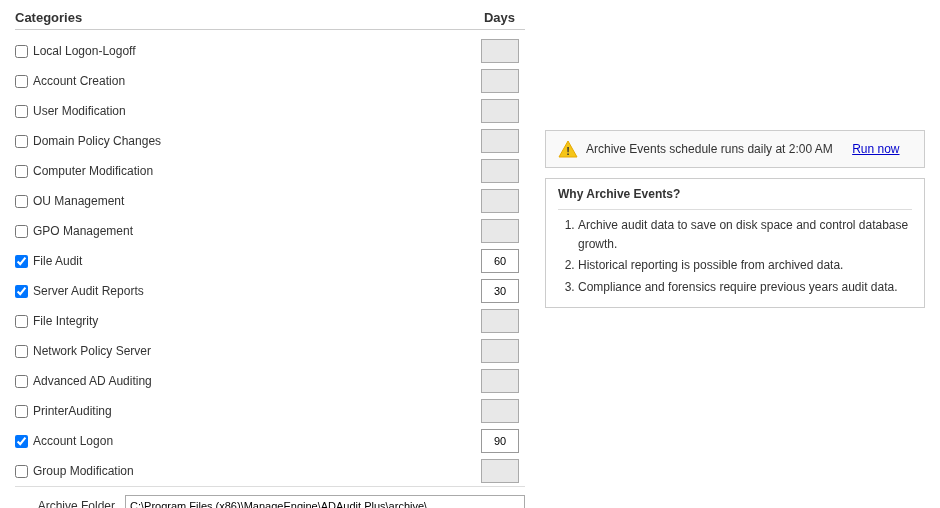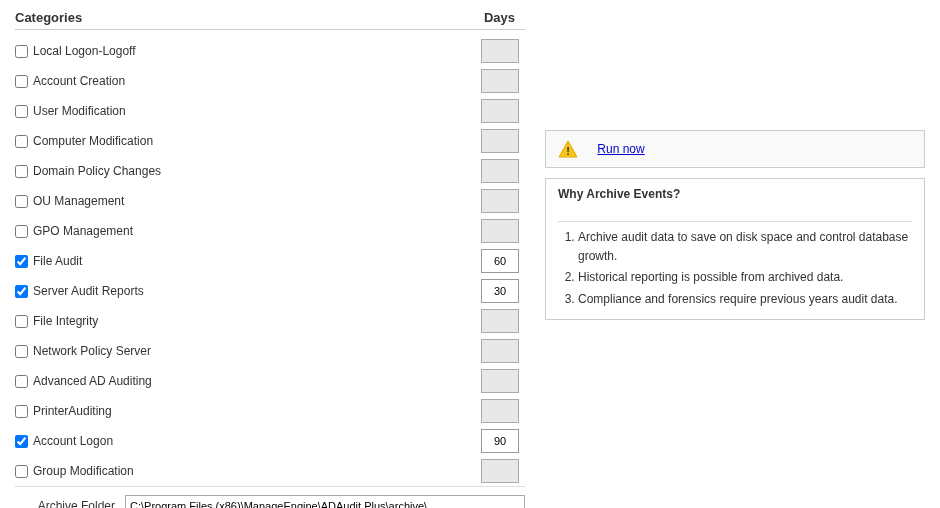--- a/index.html
+++ b/index.html
@@ -115,21 +115,21 @@
     .why-archive-box {
       border: 1px solid #ccc;
       background: #fff;
       padding: 8px 12px;
     }
     .why-archive-title {
       font-weight: bold;
       font-size: 12px;
       margin-bottom: 6px;
       border-bottom: 1px solid #ddd;
-      padding-bottom: 20px;
+      padding-bottom: 8px;
     }
     .why-archive-list {
       padding-left: 20px;
       font-size: 12px;
       line-height: 1.6;
     }
     .why-archive-list li {
       margin-bottom: 2px;
     }
   </style>
@@ -163,28 +163,28 @@
         <div class="category-row">
           <div class="category-left">
             <input type="checkbox" class="category-checkbox" style="">
             <span class="category-label">User Modification</span>
           </div>
           <input type="text" class="days-input" style="">
         </div>
         <div class="category-row">
           <div class="category-left">
             <input type="checkbox" class="category-checkbox" style="">
+            <span class="category-label">Domain Policy Changes</span>
+          </div>
+          <input type="text" class="days-input" style="">
+        </div>
+        <div class="category-row">
+          <div class="category-left">
+            <input type="checkbox" class="category-checkbox" style="">
             <span class="category-label">Computer Modification</span>
-          </div>
-          <input type="text" class="days-input" style="">
-        </div>
-        <div class="category-row">
-          <div class="category-left">
-            <input type="checkbox" class="category-checkbox" style="">
-            <span class="category-label">Domain Policy Changes</span>
           </div>
           <input type="text" class="days-input" style="">
         </div>
         <div class="category-row">
           <div class="category-left">
             <input type="checkbox" class="category-checkbox" style="">
             <span class="category-label">OU Management</span>
           </div>
           <input type="text" class="days-input" style="">
         </div>
@@ -258,20 +258,21 @@
       <input type="text" class="archive-folder-input" value="C:\Program Files (x86)\ManageEngine\ADAudit Plus\archive\" style="">
     </div>
   </div>
 
   <div class="right-panel">
     <div class="archive-notice">
       <svg class="warning-icon" viewBox="0 0 20 20" xmlns="http://www.w3.org/2000/svg">
         <polygon points="10,2 19,18 1,18" fill="#f5c518" stroke="#e6a800" stroke-width="1"></polygon>
         <text x="10" y="15.5" text-anchor="middle" font-size="11" font-weight="bold" fill="#333">!</text>
       </svg>
+      <span>Archive Events schedule runs daily at 2:00 AM</span>
       &nbsp;
       <a class="run-now-link">Run now</a>
     </div>
 
     <div class="why-archive-box">
       <div class="why-archive-title">Why Archive Events?</div>
       <ol class="why-archive-list" id="why-archive-list">
 
       <li>Archive audit data to save on disk space and control database growth.</li>
           <li>Historical reporting is possible from archived data.</li>

